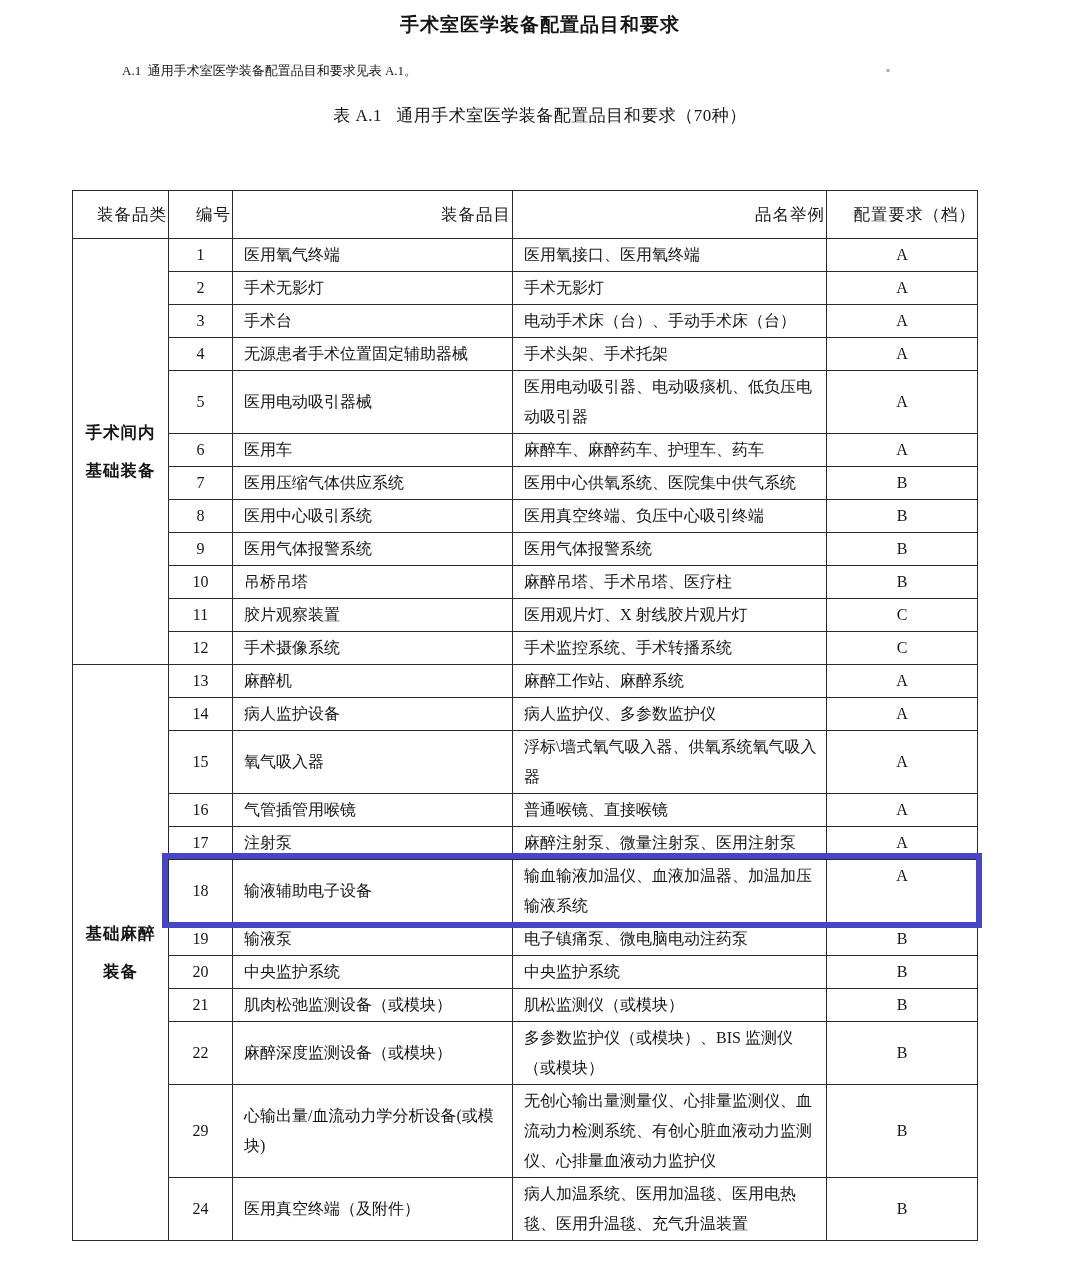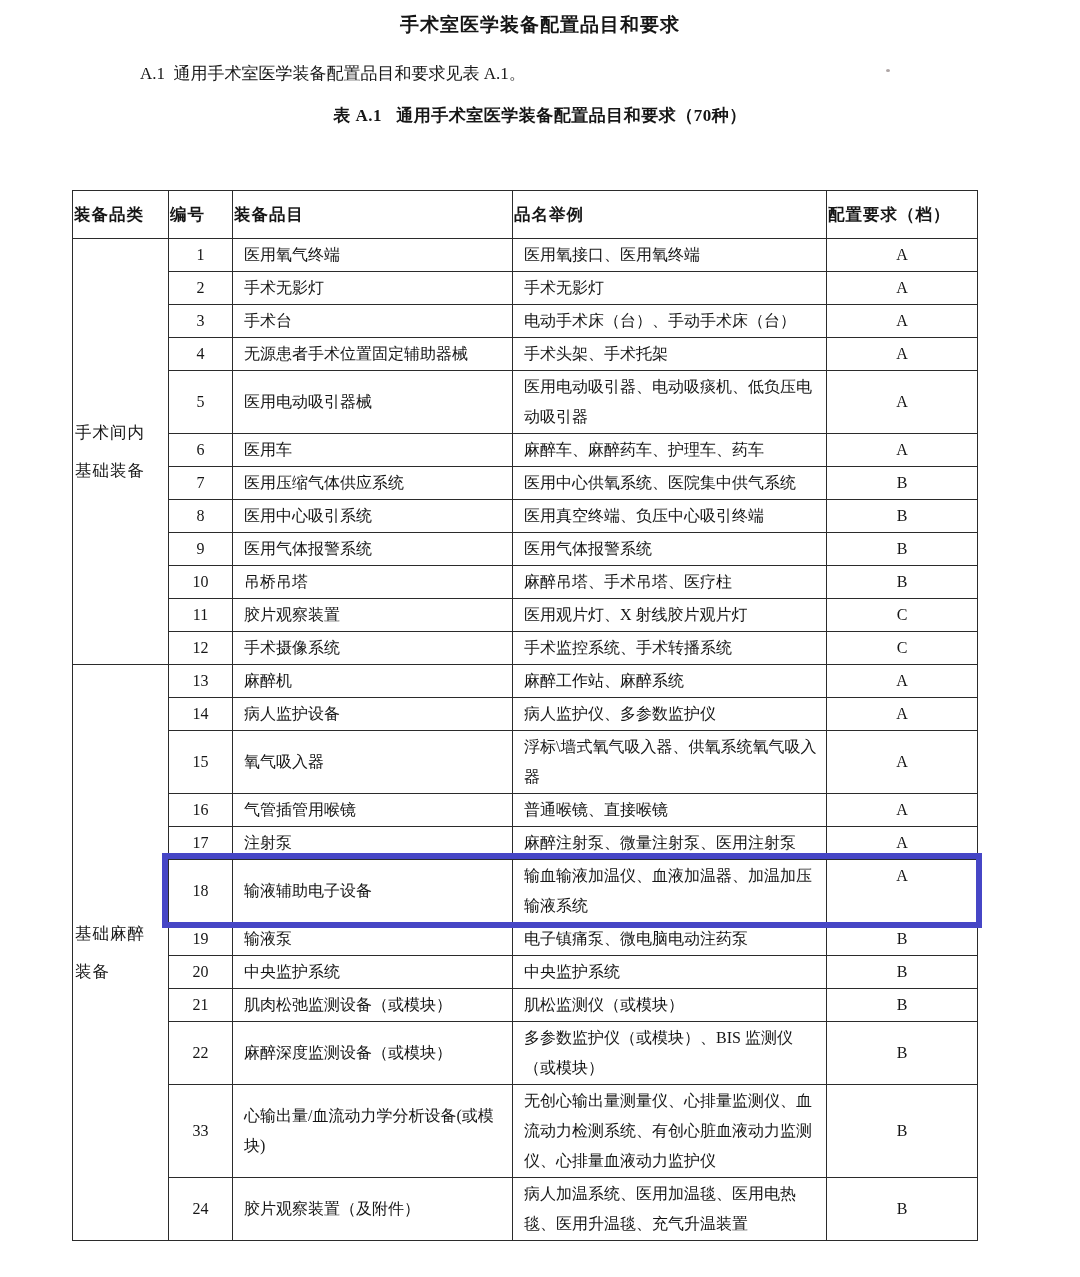--- a/index.html
+++ b/index.html
@@ -9,51 +9,51 @@
     color:#161616;
     -webkit-font-smoothing:antialiased;
   }
   .page { position:relative; width:1080px; height:1277px; background:#fff; overflow:hidden; }
 
   .title {
     position:absolute; top:12px; left:0; width:1080px;
     text-align:center; font-size:19px; font-weight:bold; letter-spacing:1px;
   }
   .intro {
-    position:absolute; top:62px; left:140px;
-    font-size:17px; white-space:pre;font-family:Liberation Serif, serif;
+    position:absolute; top:62px; left:122px;
+    font-size:13px; white-space:pre;font-family:Liberation Serif, serif;
   }
   .caption {
     position:absolute; top:104px; left:0; width:1080px;
-    text-align:center; font-size:17px; font-weight:bold; white-space:pre; letter-spacing:0.5px;
+    text-align:center; font-size:17px; font-weight:normal; white-space:pre; letter-spacing:0.5px;
   }
   .note {
     position:absolute; top:150px; left:86px;
     font-size:15.5px;
   }
 
   table.eq-table {
     position:absolute; left:72px; top:190px;
     width:905px; border-collapse:collapse; table-layout:fixed;
   }
   .eq-table th, .eq-table td {
     border:1px solid #2b2b2b;
     font-size:16px; font-weight:normal;
     overflow:hidden;
   }
   .eq-table th {
-    height:45px; font-weight:bold; font-size:16.5px; text-align:left;
+    height:45px; font-weight:normal; font-size:16.5px; text-align:right;
     letter-spacing:1px;
   }
   .eq-table td { line-height:30px; padding:1px 6px 1px 11px; vertical-align:middle; }
   .eq-table td.num   { text-align:center; padding:1px 2px; }
   .eq-table td.grade { text-align:center; padding:1px 2px; }
   .eq-table td.category {
-    vertical-align:middle;
-    font-weight:normal; font-size:16.5px; line-height:38px;
+    text-align:center; vertical-align:middle;
+    font-weight:bold; font-size:16.5px; line-height:38px;
     white-space:pre-line; padding:1px 2px; letter-spacing:1px;
   }
   tr.hl-row td.grade { vertical-align:top; }
 
   .hl-box {
     position:absolute; box-sizing:border-box;
     border:6px solid #4646c6;
     pointer-events:none;
   }
 
@@ -219,28 +219,28 @@
           <td class="examples">肌松监测仪（或模块）</td>
           <td class="grade">B</td>
         </tr>
         <tr>
           <td class="num">22</td>
           <td class="item">麻醉深度监测设备（或模块）</td>
           <td class="examples">多参数监护仪（或模块）、BIS 监测仪（或模块）</td>
           <td class="grade">B</td>
         </tr>
         <tr>
-          <td class="num">33</td>
+          <td class="num">29</td>
           <td class="item">心输出量/血流动力学分析设备(或模块)</td>
           <td class="examples">无创心输出量测量仪、心排量监测仪、血流动力检测系统、有创心脏血液动力监测仪、心排量血液动力监护仪</td>
           <td class="grade">B</td>
         </tr>
         <tr>
           <td class="num">24</td>
-          <td class="item">胶片观察装置（及附件）</td>
+          <td class="item">医用真空终端（及附件）</td>
           <td class="examples">病人加温系统、医用加温毯、医用电热毯、医用升温毯、充气升温装置</td>
           <td class="grade">B</td>
         </tr>
       </tbody>
   </table>
 
   <div class="artifact-dot"></div>
 <div class="hl-box" style="left: 161.5px; top: 852.5px; width: 820.5px; height: 75px; border-color: rgb(70, 70, 198);"></div>
   </div>
 

